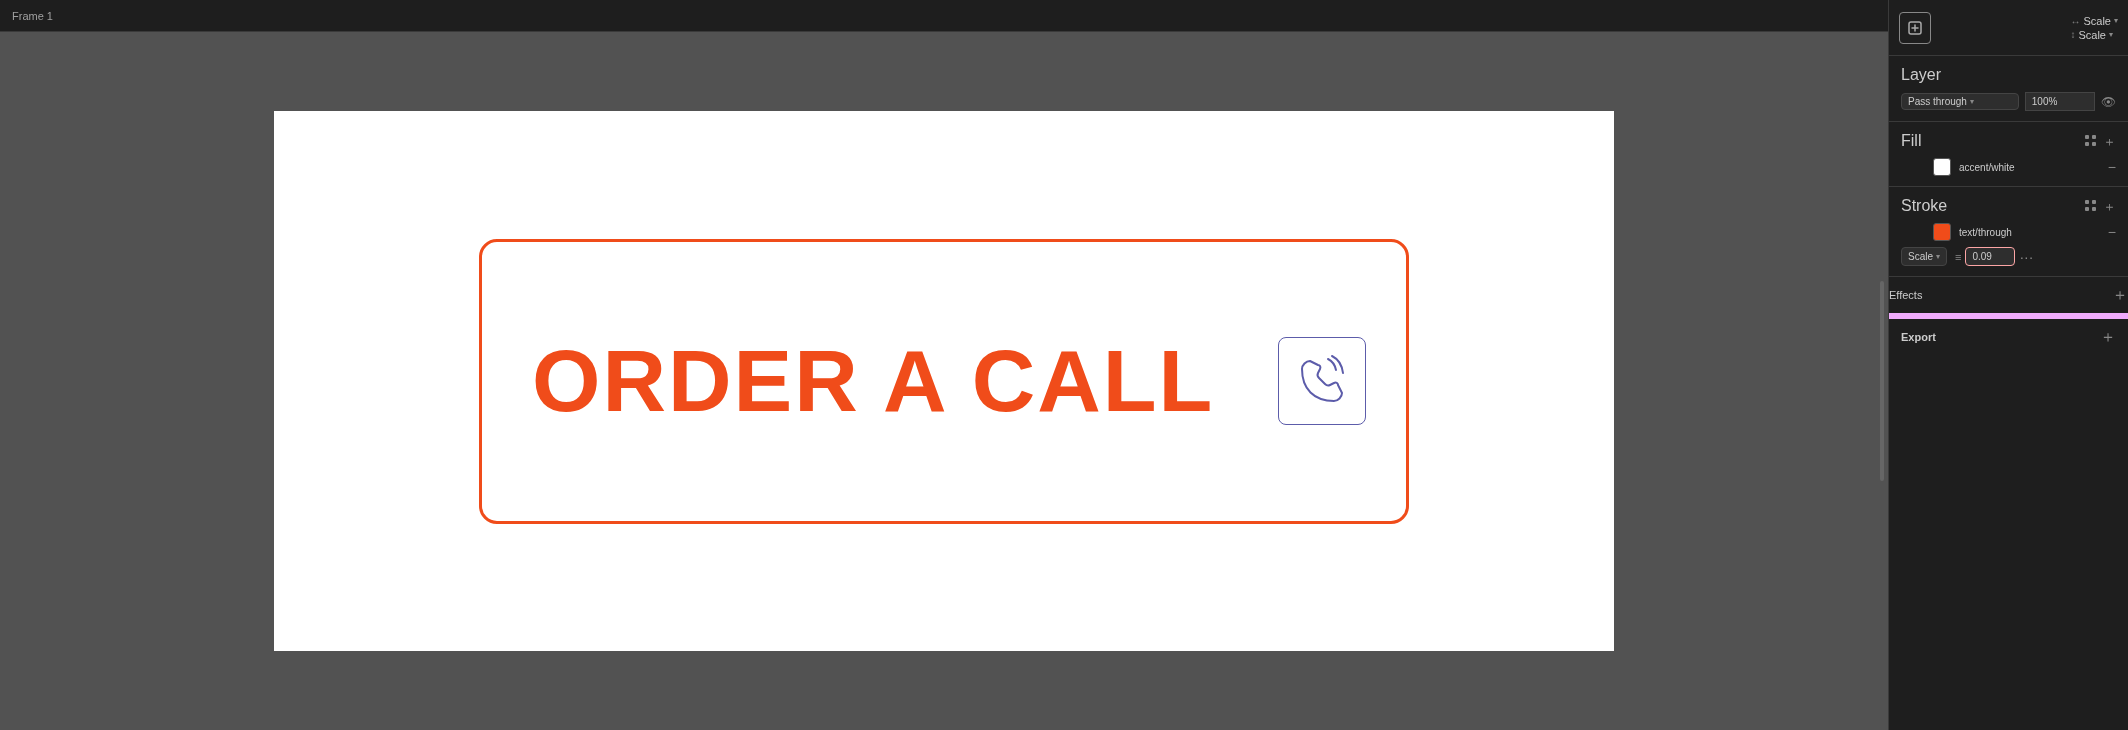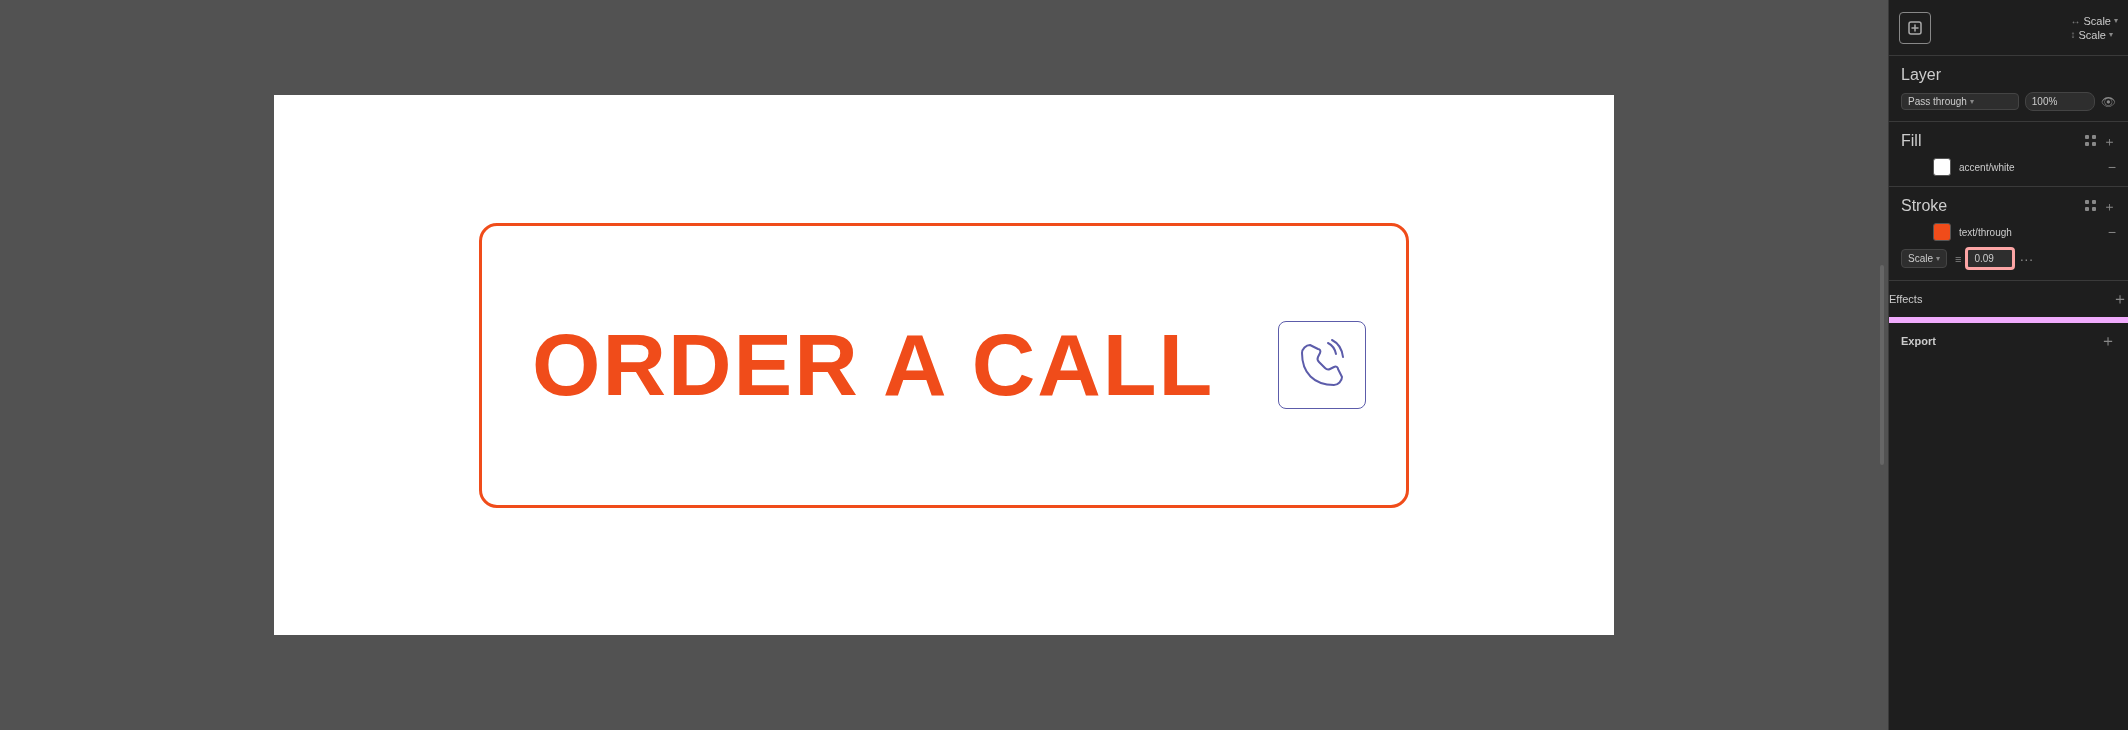--- a/index.html
+++ b/index.html
@@ -213,21 +213,21 @@
       font-size: 10px;
       color: #ccc;
       flex: 1;
     }
 
     .opacity-row {
       display: flex;
       align-items: center;
       background: #2e2e2e;
       border: 1px solid #444;
-      border-radius: 8px;
+      border-radius: 0;
       padding: 3px 6px;
       cursor: pointer;
       gap: 4px;
       font-size: 10px;
       color: #ccc;
       width: 70px;
     }
 
     .eye-btn {
       color: #888;
@@ -282,21 +282,21 @@
       cursor: pointer;
       gap: 3px;
       font-size: 10px;
       color: #ccc;
     }
 
     .stroke-width-input {
       display: flex;
       align-items: center;
       background: #2e2e2e;
-      border: 3px solid #fca5a5;
+      border: 1px solid #fca5a5;
       border-radius: 4px;
       padding: 3px 6px;
       font-size: 10px;
       color: #ccc;
       width: 50px;
     }
 
     .stroke-dots-btn {
       color: #888;
       cursor: pointer;
@@ -368,20 +368,23 @@
       height: 4px;
       background: #888;
       border-radius: 1px;
     }
   </style>
 </head>
 <body>
 
 <div class="canvas-area">
 
+  <div class="top-bar">
+    <span class="frame-label">Frame 1</span>
+  </div>
 
   <div class="canvas-content">
 
     <div class="artboard">
 
       <div class="order-call-button">
         <span class="order-call-text">ORDER A CALL</span>
 
         <div class="phone-icon-wrapper">
           <svg class="phone-svg" viewBox="0 0 60 60" fill="none" xmlns="http://www.w3.org/2000/svg">

